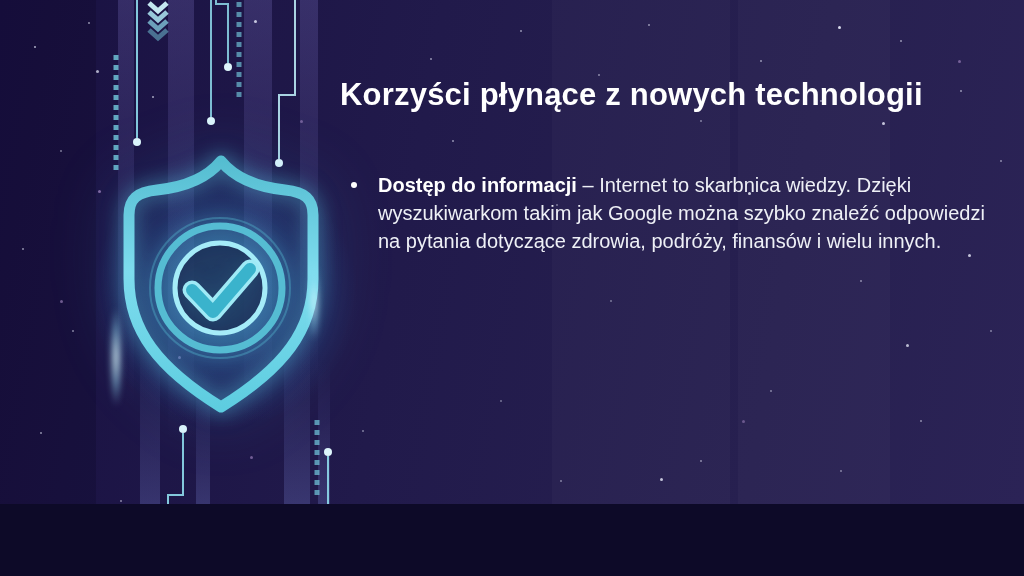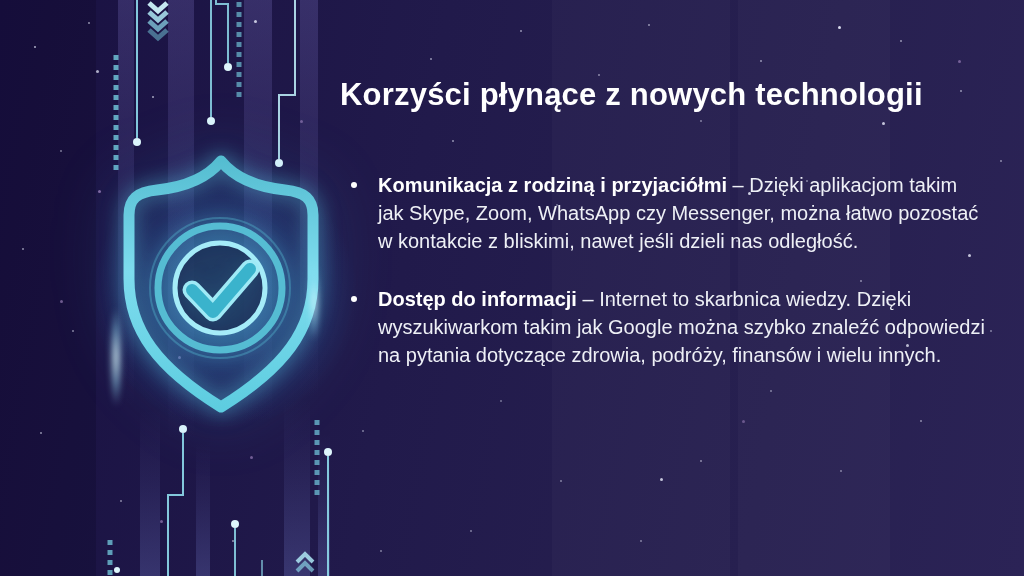--- a/index.html
+++ b/index.html
@@ -1,17 +1,17 @@
 <!DOCTYPE html>
 <html><head>
 <meta charset="utf-8">
 <style>
   html,body{margin:0;padding:0;background:#0d0a28;}
   .slide{
-    position:relative;width:1024px;height:576px;overflow:hidden;
+    position:relative;width:1024px;height:504px;overflow:hidden;
     background:linear-gradient(100deg,#191142 0%,#211a4b 40%,#272050 75%,#2b2356 100%);
     font-family:"Liberation Sans",sans-serif;
   }
   
   .band{position:absolute;top:0;height:576px;background:rgba(255,255,255,0.022);}
   .band-1{left:552px;width:178px;}
   .band-2{left:738px;width:152px;}
   .dark-left{position:absolute;top:0;left:0;width:96px;height:576px;background:rgba(5,2,20,0.18);}
   
   .beam{position:absolute;top:0;background:linear-gradient(180deg,rgba(128,118,200,0.26),rgba(128,118,200,0.10) 55%,rgba(128,118,200,0) 95%);}
@@ -167,25 +167,20 @@
     <path d="M86 142 L107 164 L144 121" fill="none" stroke="#3ab3cc" stroke-width="12" stroke-linecap="round" stroke-linejoin="round"></path>
   </svg>
 
   <div class="hl hl-left"></div>
   <div class="hl hl-right"></div>
 
   <div class="content">
     <h1 class="title">Korzyści płynące z nowych technologii</h1>
     <ul class="bullets">
       <li>
-        <span class="lead">Komunikacja z rodziną i przyjaciółmi</span>
-        <span class="sep">–</span>
-        <span class="body-text">Dzięki aplikacjom takim jak Skype, Zoom, WhatsApp czy Messenger, można łatwo pozostać w kontakcie z bliskimi, nawet jeśli dzieli nas odległość.</span>
-      </li>
-      <li>
         <span class="lead">Dostęp do informacji</span>
         <span class="sep">–</span>
         <span class="body-text">Internet to skarbnica wiedzy. Dzięki wyszukiwarkom takim jak Google można szybko znaleźć odpowiedzi na pytania dotyczące zdrowia, podróży, finansów i wielu innych.</span>
       </li>
     </ul>
   </div>
 
 </div>
 
 </body></html>

